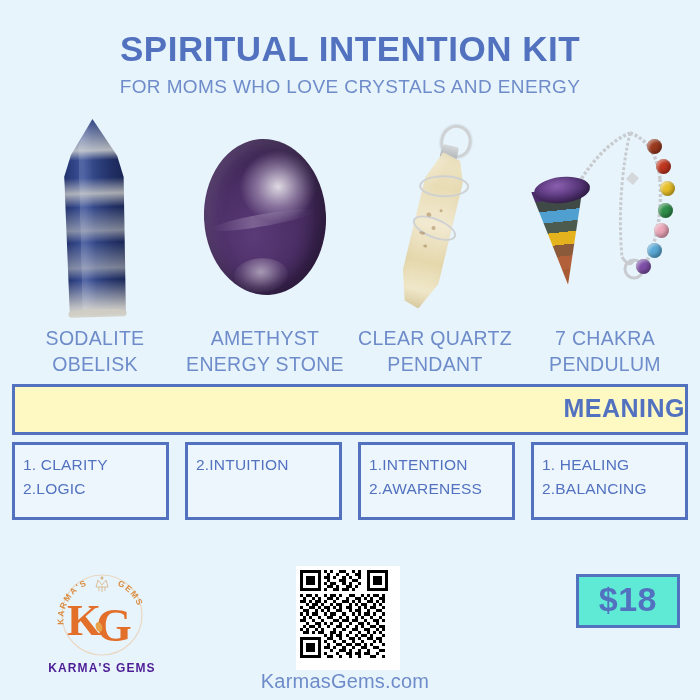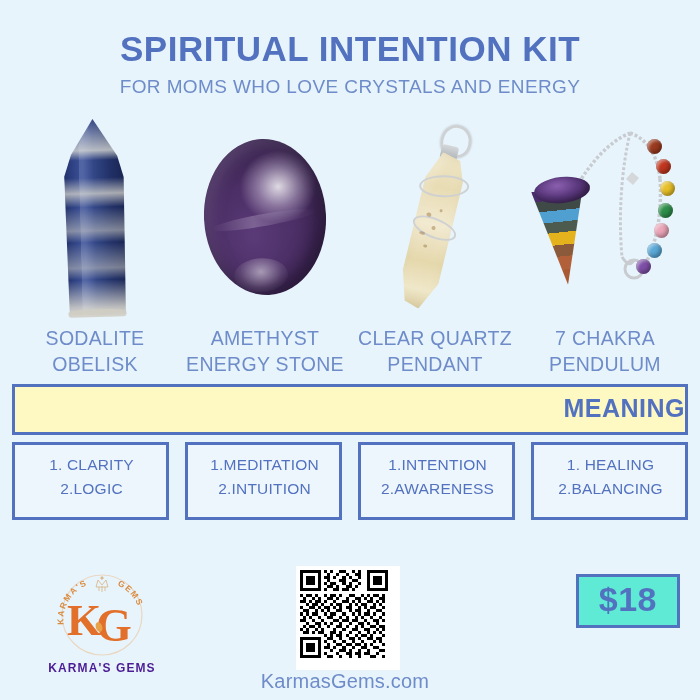--- a/index.html
+++ b/index.html
@@ -273,21 +273,20 @@
     background: #eef6fd;
     padding: 8px 6px 9px 8px;
     min-height: 55px;
   }
   .meaning-line {
     font-size: 15.5px;
     color: #5272c0;
     line-height: 1.52;
     letter-spacing: 0.2px;
     white-space: nowrap;
-    text-align: center;
   }
 
   
   .footer {
     position: absolute;
     left: 0;
     bottom: 0;
     width: 700px;
     height: 140px;
   }
@@ -439,21 +438,20 @@
 <div class="meaning-wrap">
   <div class="meaning-header">
     <span class="meaning-title">MEANING</span>
   </div>
   <div class="meaning-boxes">
     <div class="meaning-box">
       <div class="meaning-line">1. CLARITY</div>
       <div class="meaning-line">2.LOGIC</div>
     </div>
     <div class="meaning-box">
-      <div class="meaning-line">1.MEDITATION</div>
       <div class="meaning-line">2.INTUITION</div>
     </div>
     <div class="meaning-box">
       <div class="meaning-line">1.INTENTION</div>
       <div class="meaning-line">2.AWARENESS</div>
     </div>
     <div class="meaning-box">
       <div class="meaning-line">1. HEALING</div>
       <div class="meaning-line">2.BALANCING</div>
     </div>

